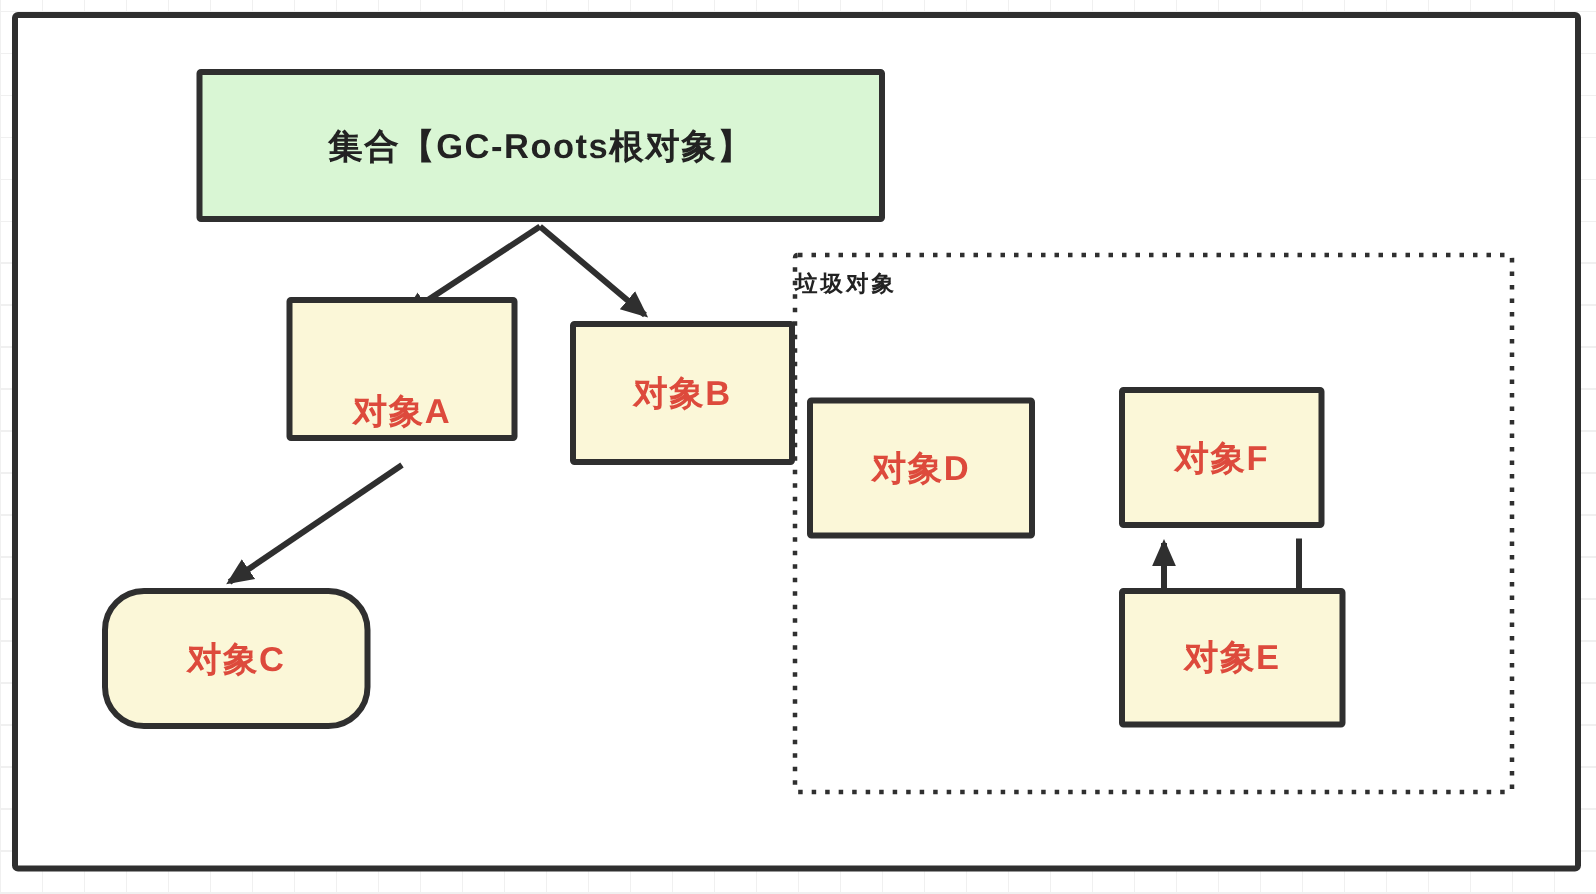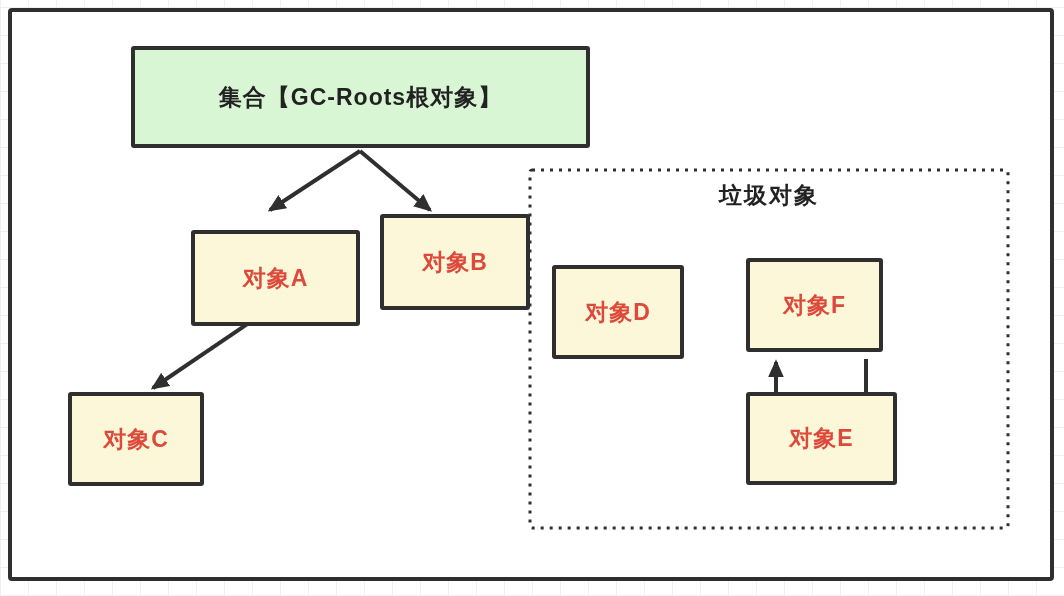--- a/index.html
+++ b/index.html
@@ -42,33 +42,33 @@
   .root-box{
     left:131px; top:46px;
     width:459px; height:102px;
     background:var(--root-fill);
     color:var(--title-text);
   }
   .node{
     background:var(--node-fill);
     color:var(--node-text);
   }
-  .node-a{left:191px; top:230px; width:169px; height:96px;}
+  .node-a{left:191px; top:198px; width:154px; height:96px;align-items:flex-end;}
   .node-b{left:364px; top:214px; width:150px; height:96px;margin-left:16px;}
-  .node-c{left:68px;  top:392px; width:136px; height:94px;}
-  .node-d{left:552px; top:265px; width:132px; height:94px;}
+  .node-c{left:68px;  top:392px; width:179px; height:94px;border-radius:28px;}
+  .node-d{left:538px; top:265px; width:152px; height:94px;}
   .node-f{left:746px; top:258px; width:137px; height:94px;}
   .node-e{left:746px; top:392px; width:151px; height:93px;}
   .group-label{
     position:absolute;
     left:530px; top:180px;
     width:478px;
-    text-align:center;
+    text-align:left;
     font-weight:bold;
-    font-size:23px;
+    font-size:15px;
     letter-spacing:2px;
     color:var(--title-text);
   }
   svg.overlay{
     position:absolute;
     left:0; top:0;
     width:1064px; height:596px;
     pointer-events:none;
   }
   svg .edge{

